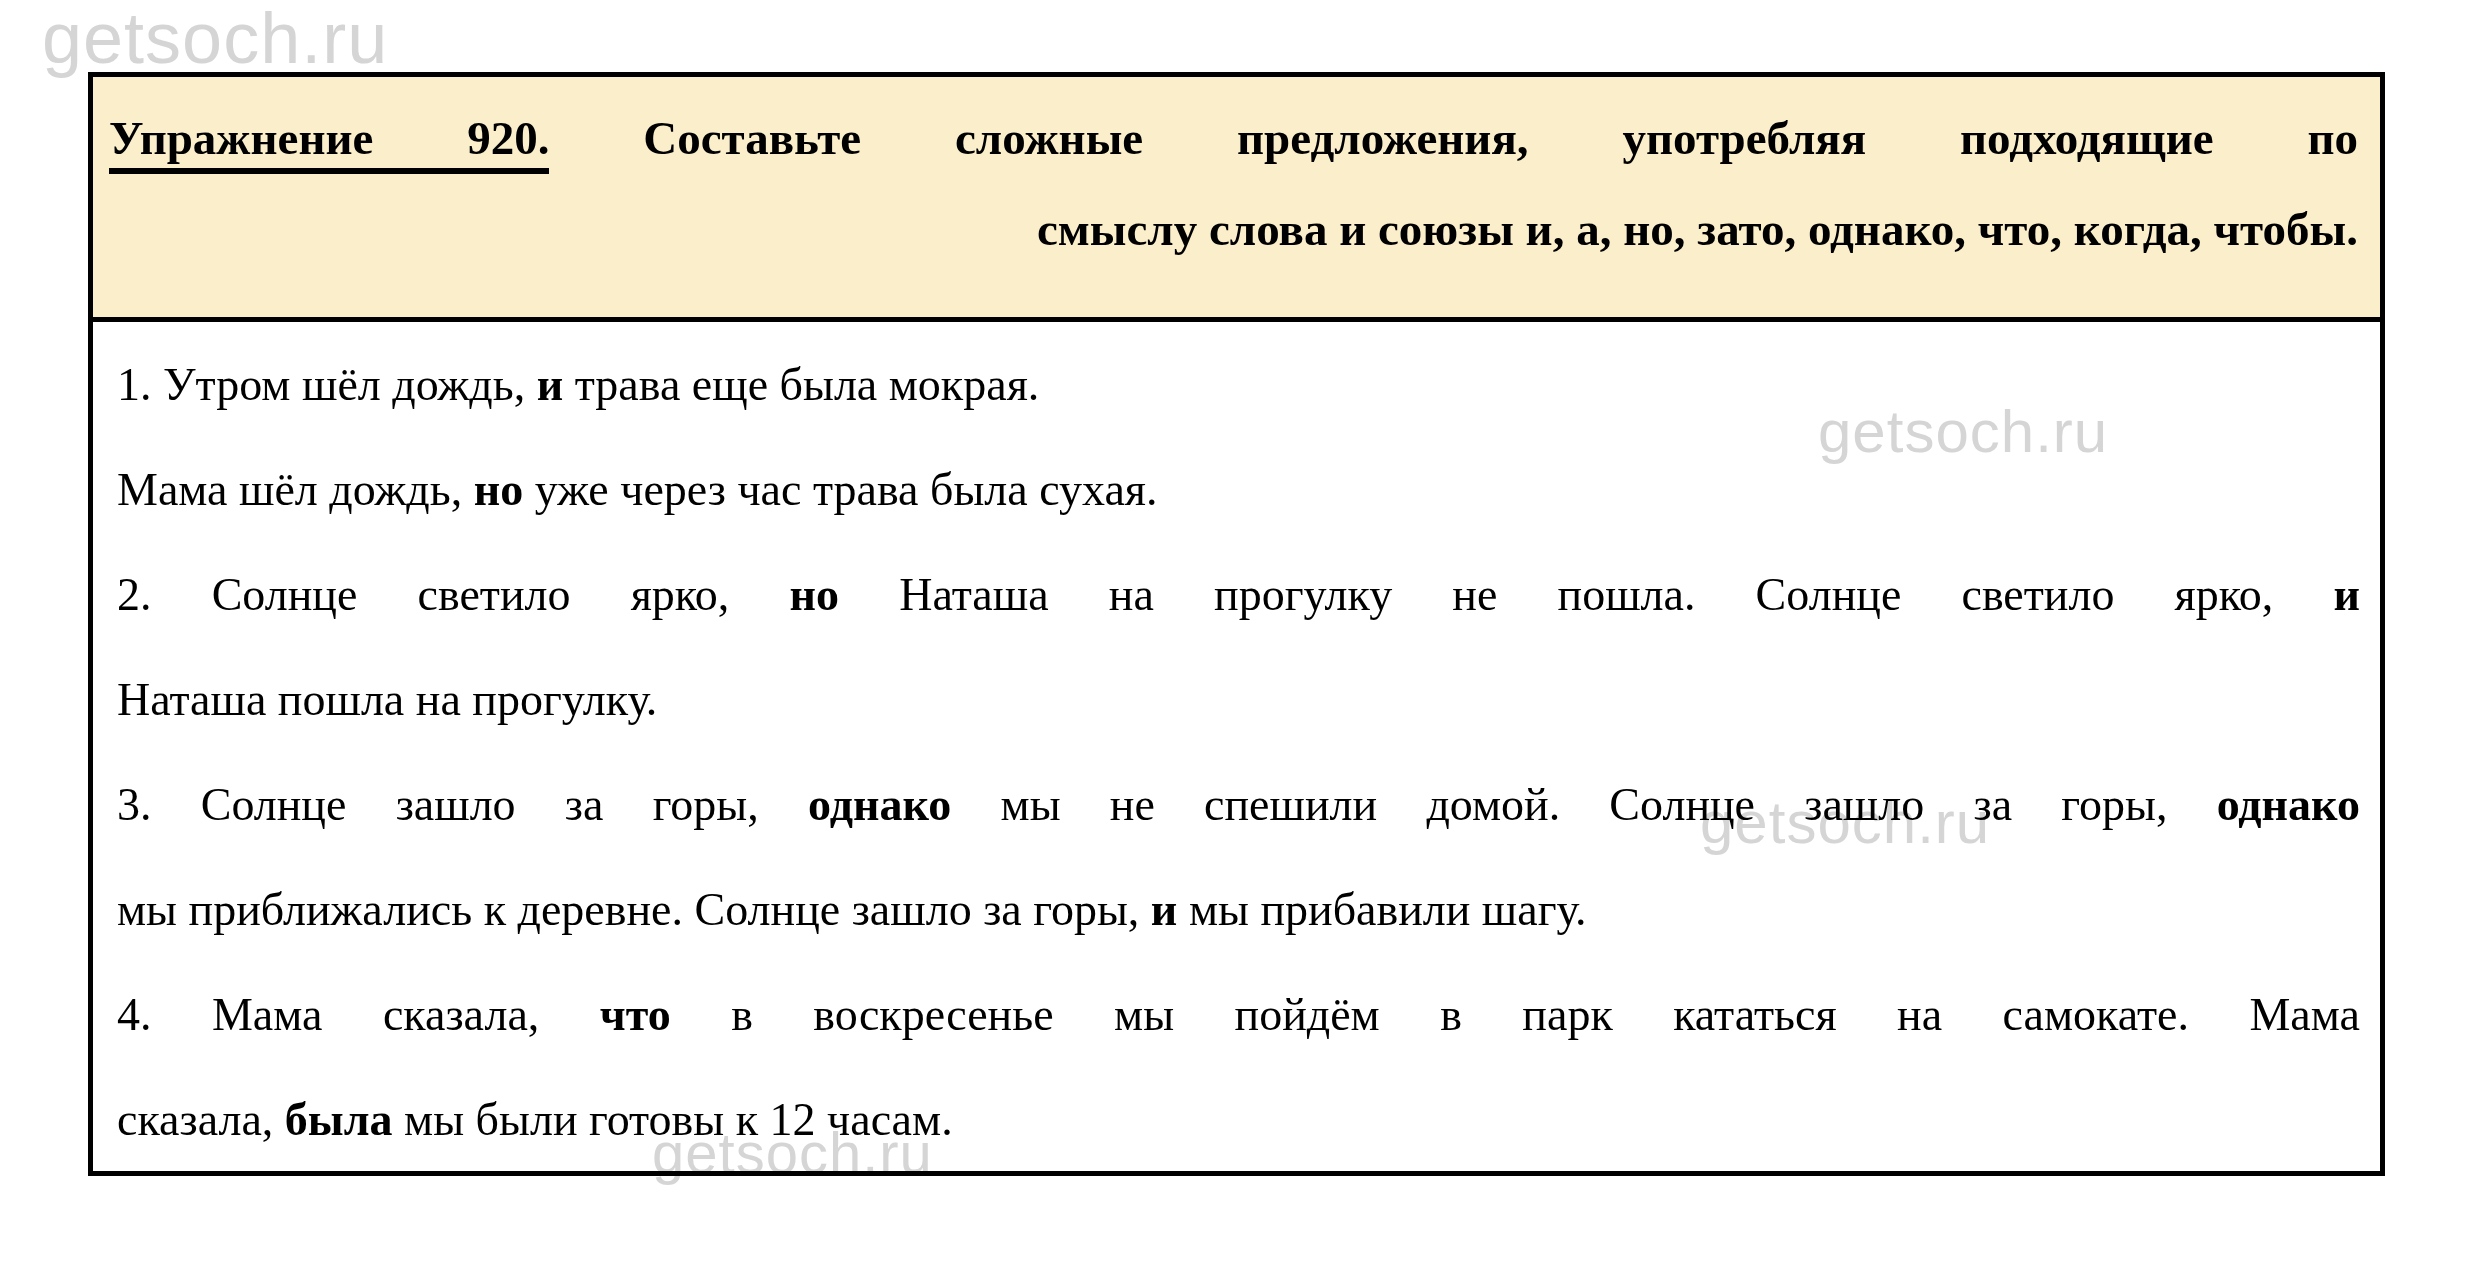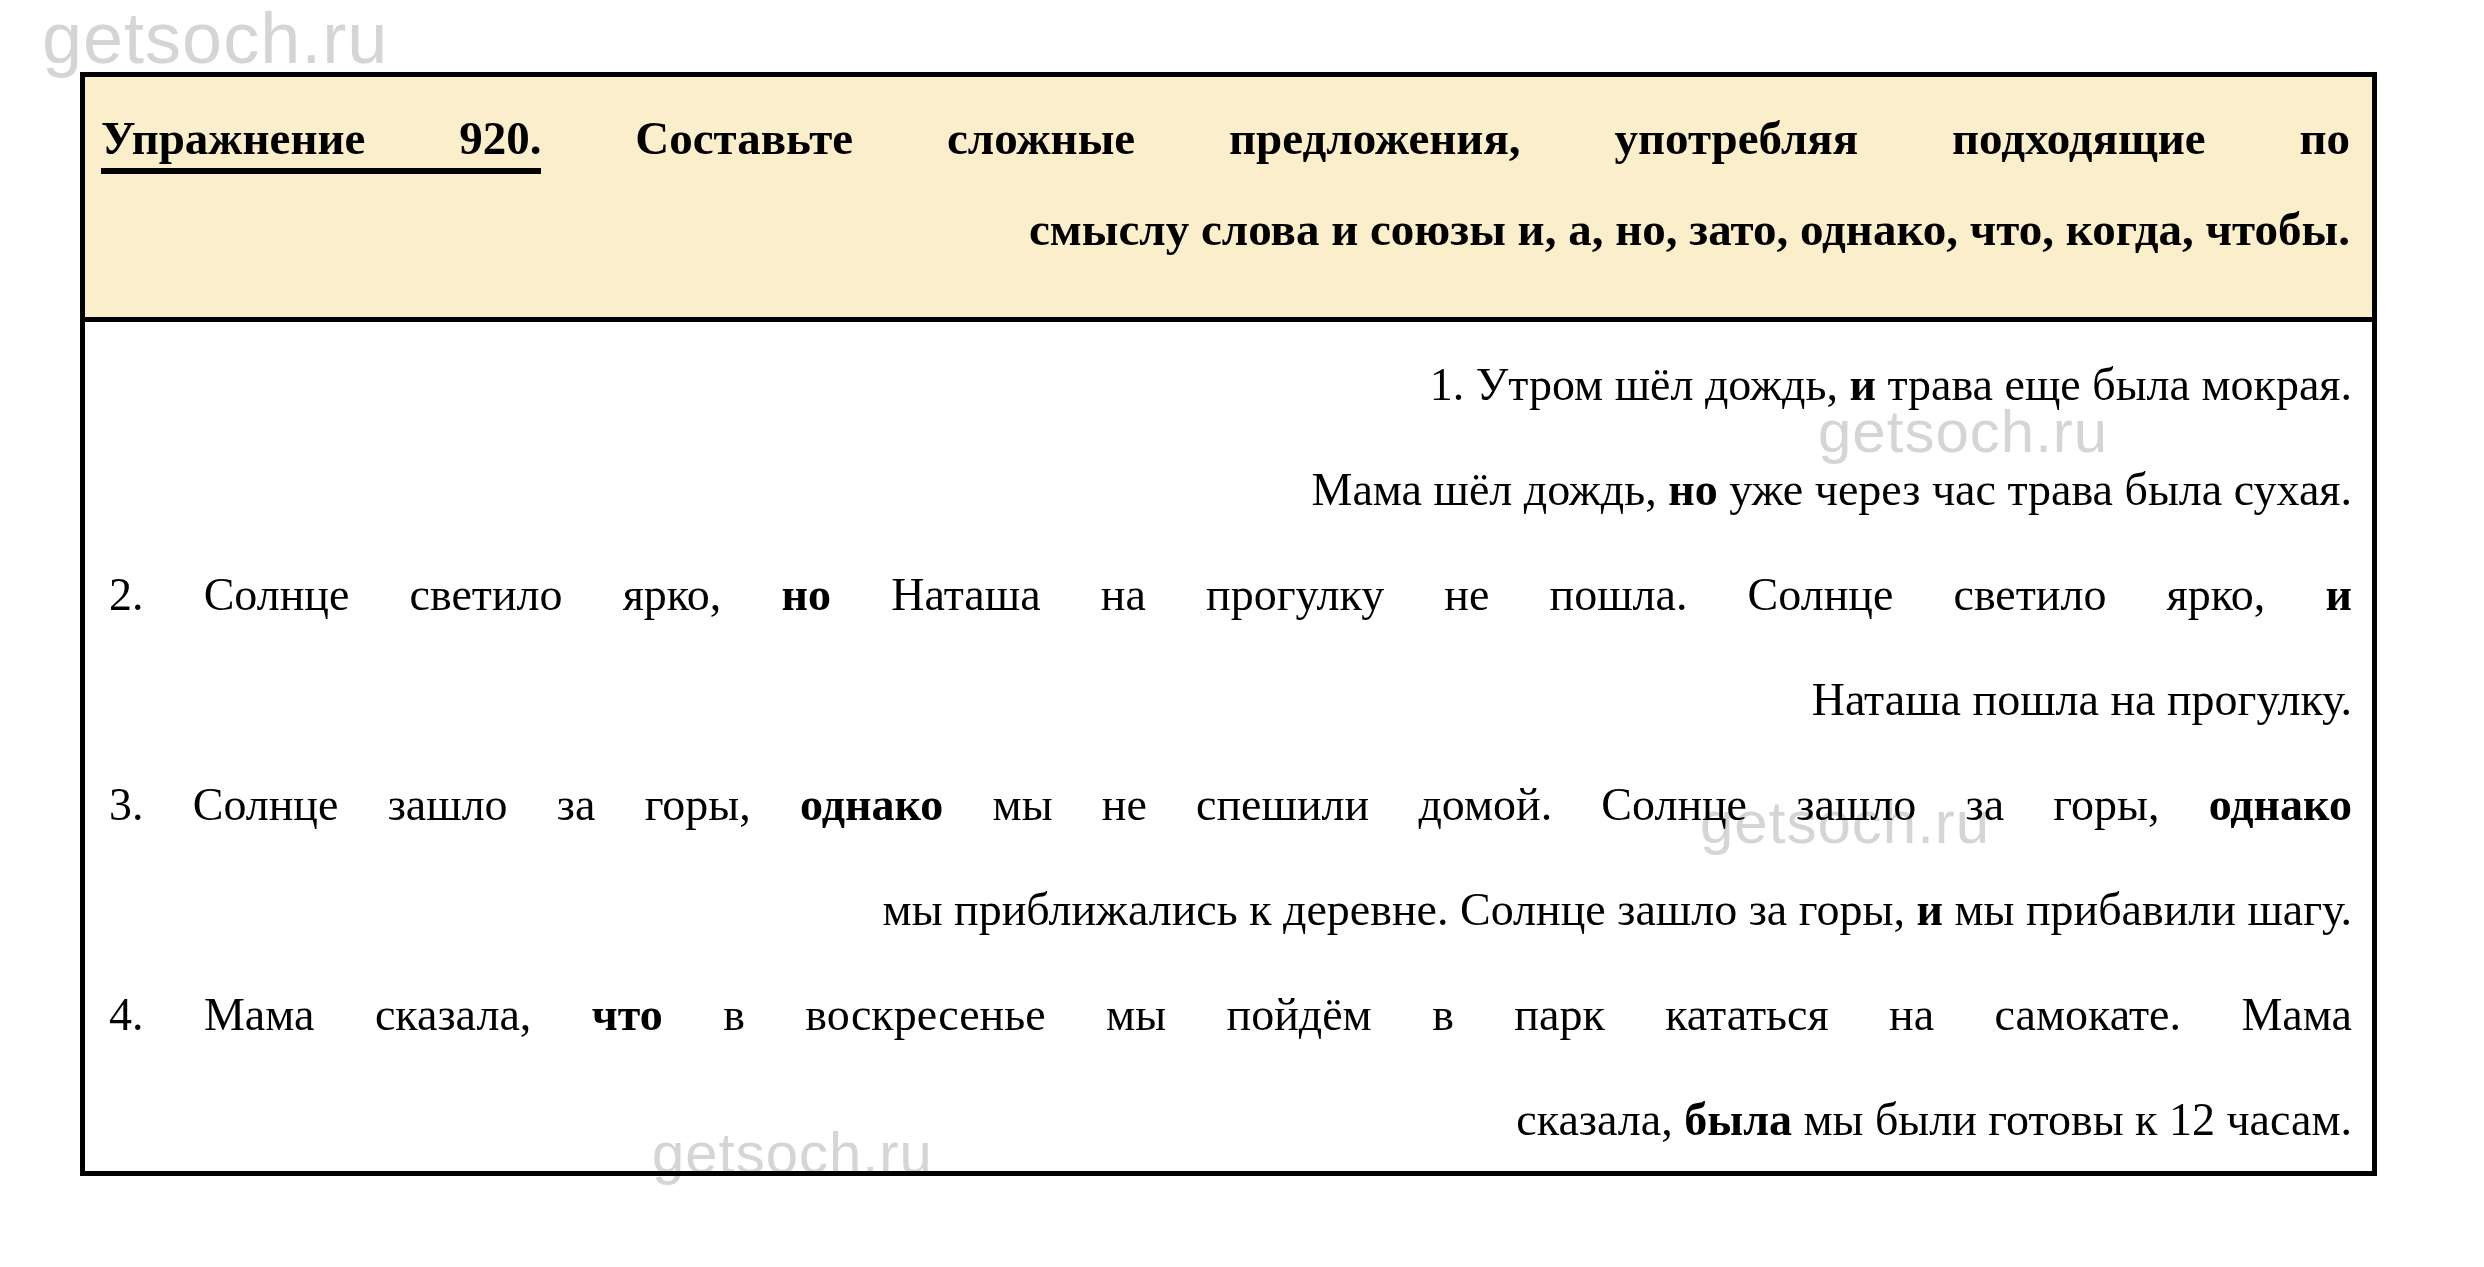--- a/index.html
+++ b/index.html
@@ -19,21 +19,21 @@
     letter-spacing: 1px;
     white-space: nowrap;
   }
   .wm-1 { left: 42px;   top: 2px;    font-size: 72px; }
   .wm-2 { left: 1818px; top: 402px;  font-size: 60px; }
   .wm-3 { left: 1700px; top: 793px;  font-size: 60px; }
   .wm-4 { left: 652px;  top: 1124px; font-size: 58px; }
 
   .doc {
     position: absolute;
-    left: 80px; top: 72px;
+    left: 88px; top: 72px;
     width: 2297px; height: 1104px;
     border: 5px solid #000000;
     box-sizing: border-box;
     overflow: hidden;
   }
   .exercise-header {
     background: #faeecb;
     border-bottom: 5px solid #000000;
     box-sizing: border-box;
     height: 245px;
@@ -49,21 +49,21 @@
   }
   .u {
     border-bottom: 6px solid #000000;
     padding-bottom: 4px;
   }
   .body-area {
     padding: 10px 20px 0 24px;
     font-size: 46px;
     line-height: 105px;
   }
-  .line { width: 100%; text-align: right; }
+  .line { width: 100%; }
   .b { font-weight: bold; }
 </style>
 </head>
 <body>
 
 <div class="watermark wm-1">getsoch.ru</div>
 <div class="watermark wm-2">getsoch.ru</div>
 <div class="watermark wm-3">getsoch.ru</div>
 <div class="watermark wm-4">getsoch.ru</div>
 

